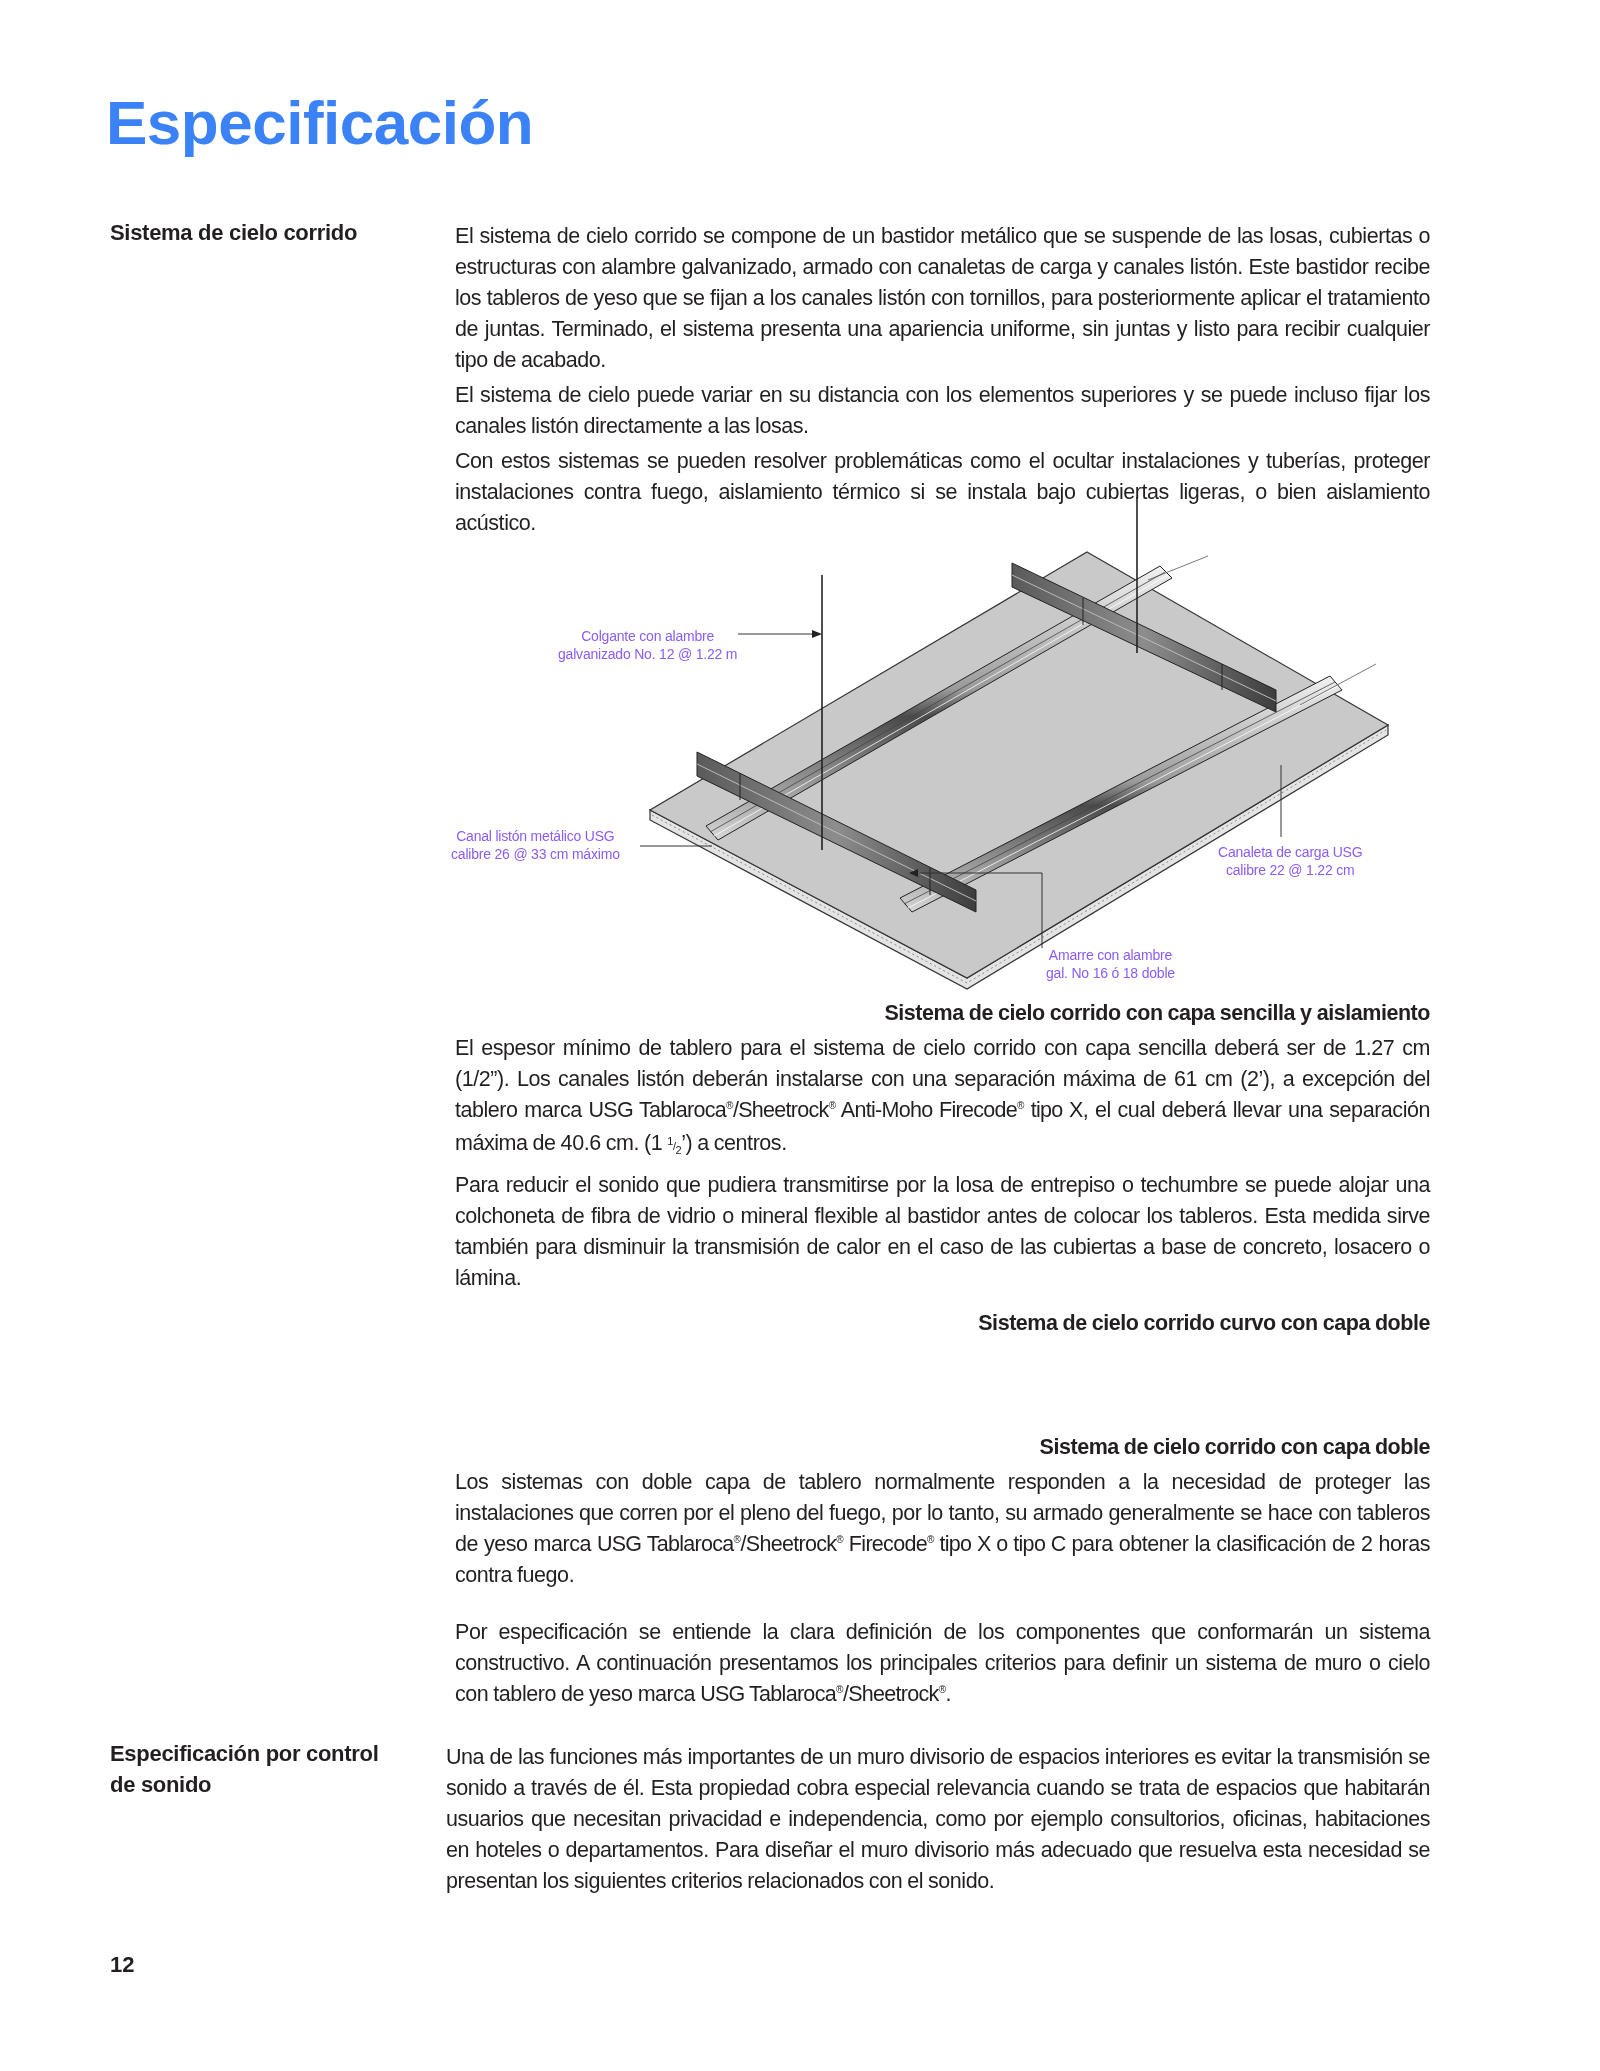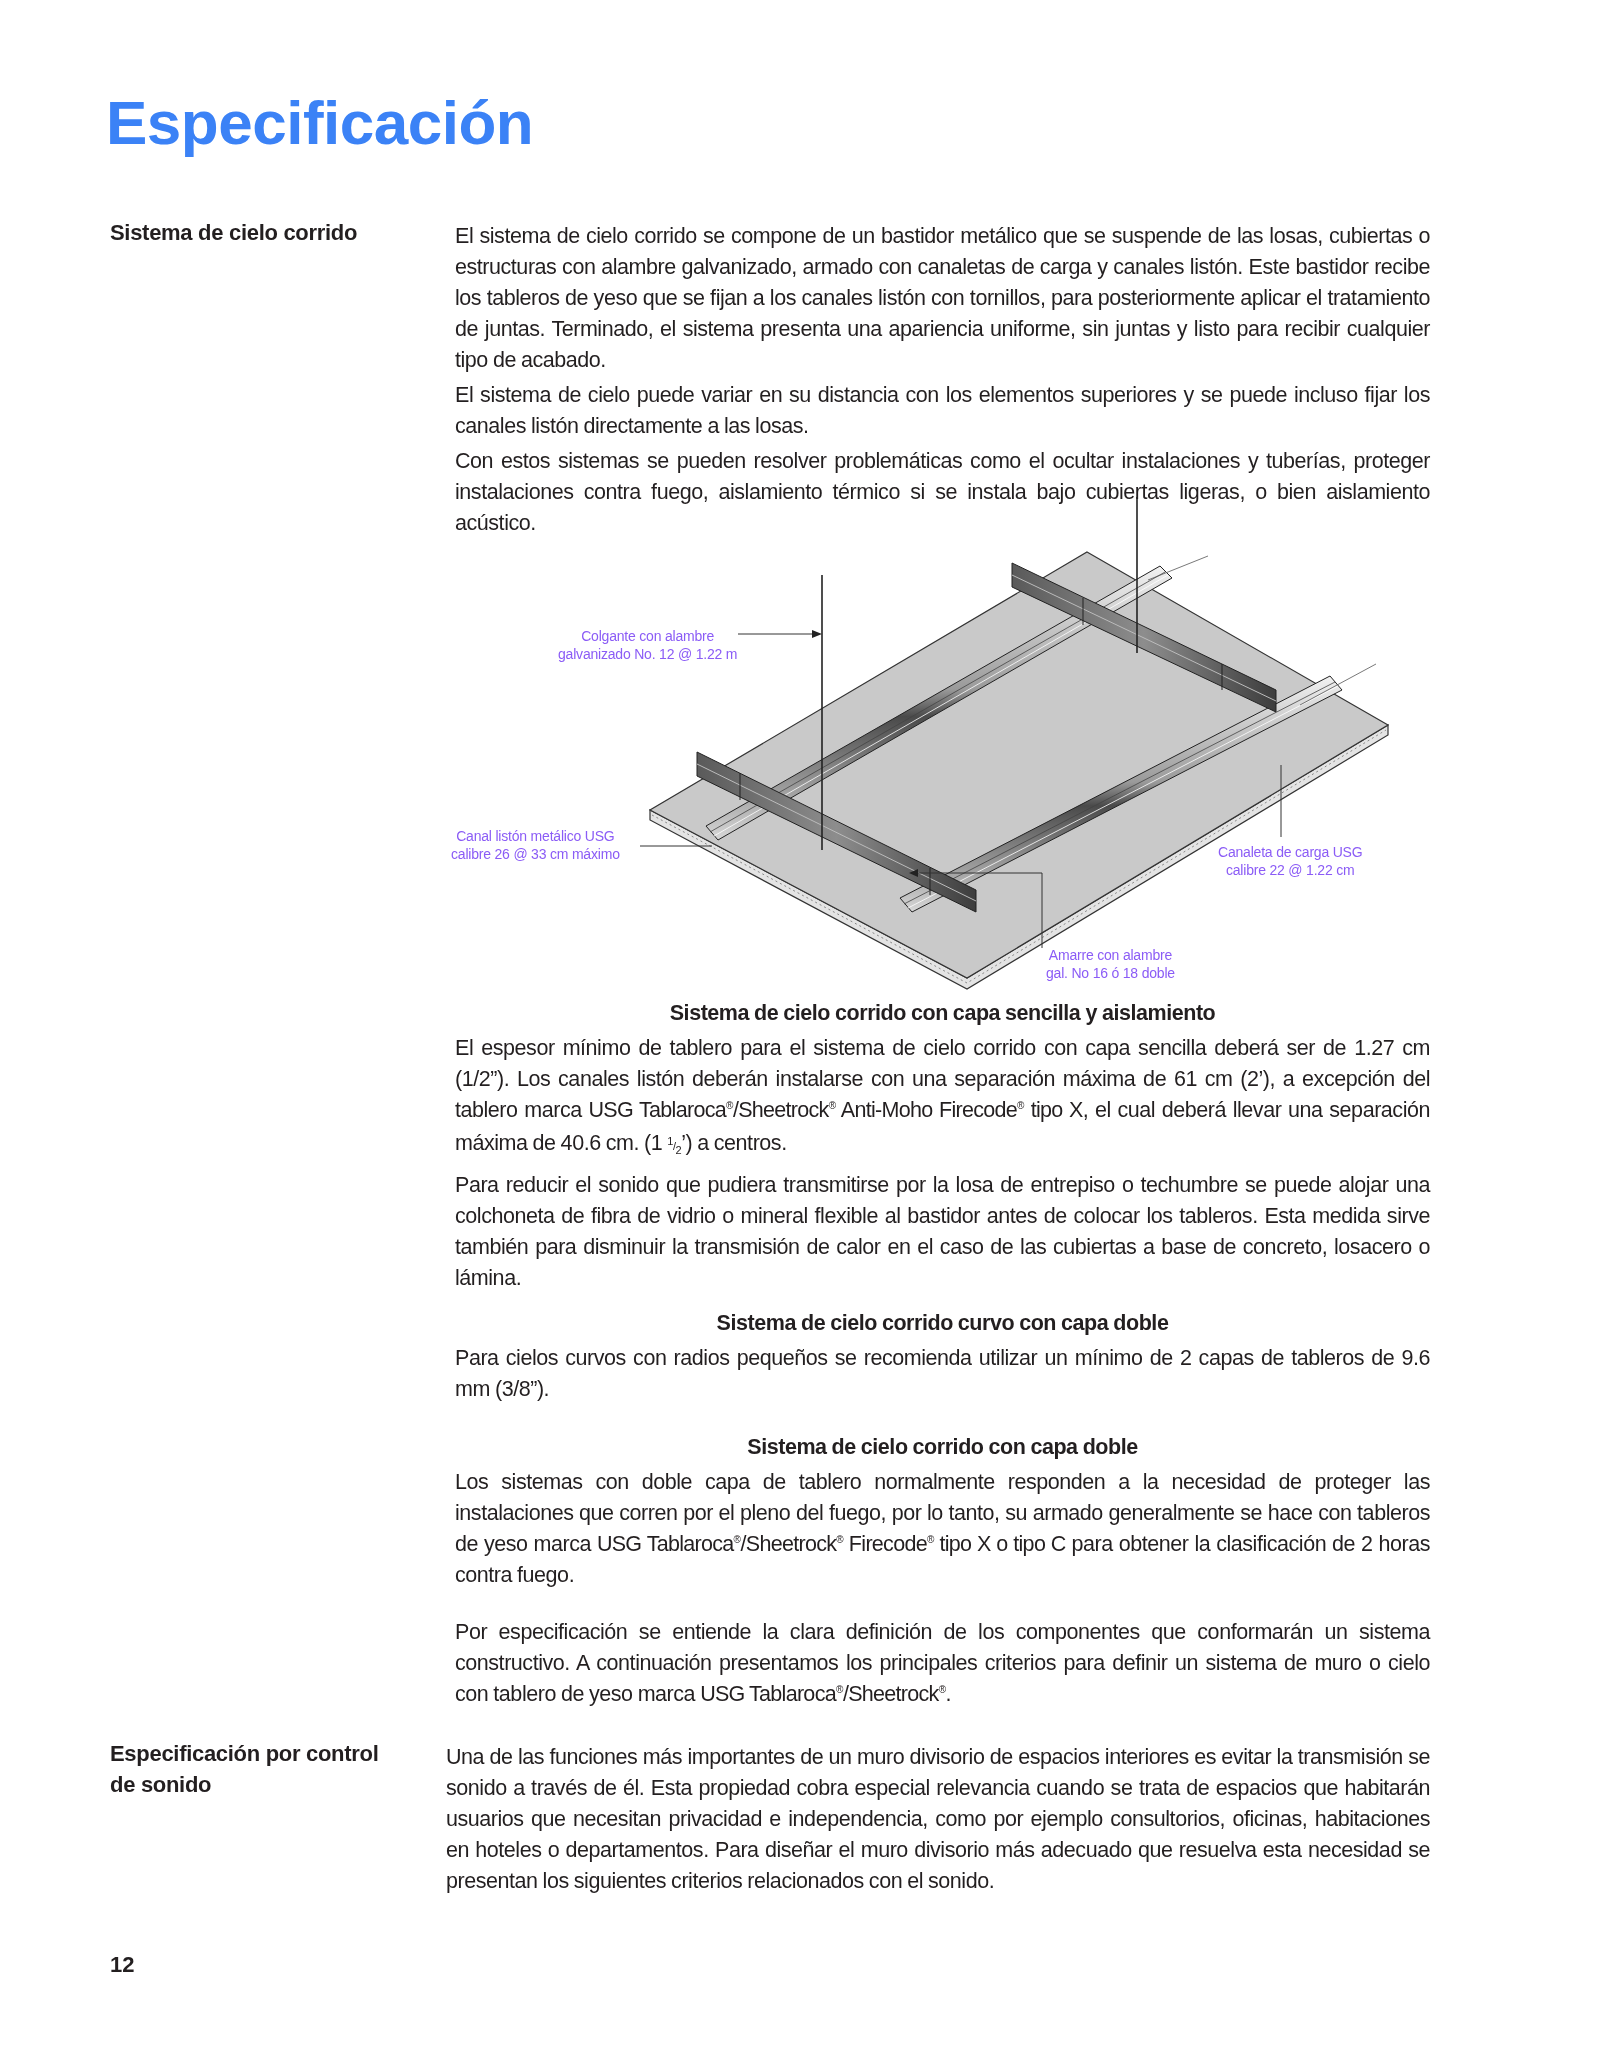--- a/index.html
+++ b/index.html
@@ -5,21 +5,21 @@
   html, body { margin:0; padding:0; background:#ffffff; }
   body { width:1600px; height:2071px; position:relative; overflow:hidden;
          font-family:"Liberation Sans", sans-serif; color:#231f20; }
   .title { position:absolute; left:106px; top:92px; margin:0; font-size:62px; font-weight:bold;
            color:#3b82f6; letter-spacing:-0.5px; line-height:1; }
   .label { position:absolute; left:110px; font-size:22px; font-weight:bold; line-height:31px;
            letter-spacing:-0.3px; color:#231f20; }
   .block { position:absolute; left:451px; width:983px; font-size:21.5px; line-height:31px;
            text-align:justify; letter-spacing:-0.45px; word-spacing:-0.5px; color:#231f20; }
   .block p { margin:4px; }
-  .block .h { font-weight:bold; text-align:center; }
+  .block .h { font-weight:bold; text-align:right; }
   .block b { font-weight:normal; letter-spacing:-0.7px; }
   .block sup { font-size:10px; line-height:0; vertical-align:super; }
   .frac { font-size:11px; }
   .frac .num { vertical-align:5px; }
   .frac .den { vertical-align:-4px; }
   .pageno { position:absolute; left:110px; top:1952px; font-size:22px; font-weight:bold; }
   .diagram { position:absolute; left:0; top:0; }
   .callout { position:absolute; font-size:14px; line-height:18px; color:#8b5cf6; letter-spacing:-0.2px;text-align:center; }
 </style>
 </head>
@@ -113,21 +113,20 @@
   <p class="h">Sistema de cielo corrido con capa sencilla y aislamiento</p>
   <p>
     <span>El espesor mínimo de tablero para el sistema de cielo corrido con capa sencilla deberá ser de 1.27 cm (1/2”). Los canales listón deberán instalarse con una separación máxima de 61 cm (2’), a excepción del tablero marca </span><b>USG Tablaroca</b><sup>®</sup><b>/Sheetrock</b><sup>®</sup><b> Anti-Moho Firecode</b><sup>®</sup>
     <b>tipo X</b><span>, el cual deberá llevar una separación máxima de 40.6 cm. (1 </span><span class="frac"><span class="num">1</span>/<span class="den">2</span></span><span>’) a centros.</span>
   </p>
   <p>Para reducir el sonido que pudiera transmitirse por la losa de entrepiso o techumbre se puede alojar una colchoneta de fibra de vidrio o mineral flexible al bastidor antes de colocar los tableros. Esta medida sirve también para disminuir la transmisión de calor en el caso de las cubiertas a base de concreto, losacero o lámina.</p>
 </div>
 
 <div class="block" style="top:1304px;">
   <p class="h">Sistema de cielo corrido curvo con capa doble</p>
-  <p>Para cielos curvos con radios pequeños se recomienda utilizar un mínimo de 2 capas de tableros de 9.6 mm (3/8”).</p>
 </div>
 
 <div class="block" style="top:1428px;">
   <p class="h">Sistema de cielo corrido con capa doble</p>
   <p>
     <span>Los sistemas con doble capa de tablero normalmente responden a la necesidad de proteger las instalaciones que corren por el pleno del fuego, por lo tanto, su armado generalmente se hace con tableros de yeso marca </span><b>USG Tablaroca</b><sup>®</sup><b>/Sheetrock</b><sup>®</sup><b> Firecode</b><sup>®</sup><b> tipo X o tipo C</b><span> para obtener la clasificación de 2 horas contra fuego.</span>
   </p>
 </div>
 
 <div class="block" style="top:1613px;">

